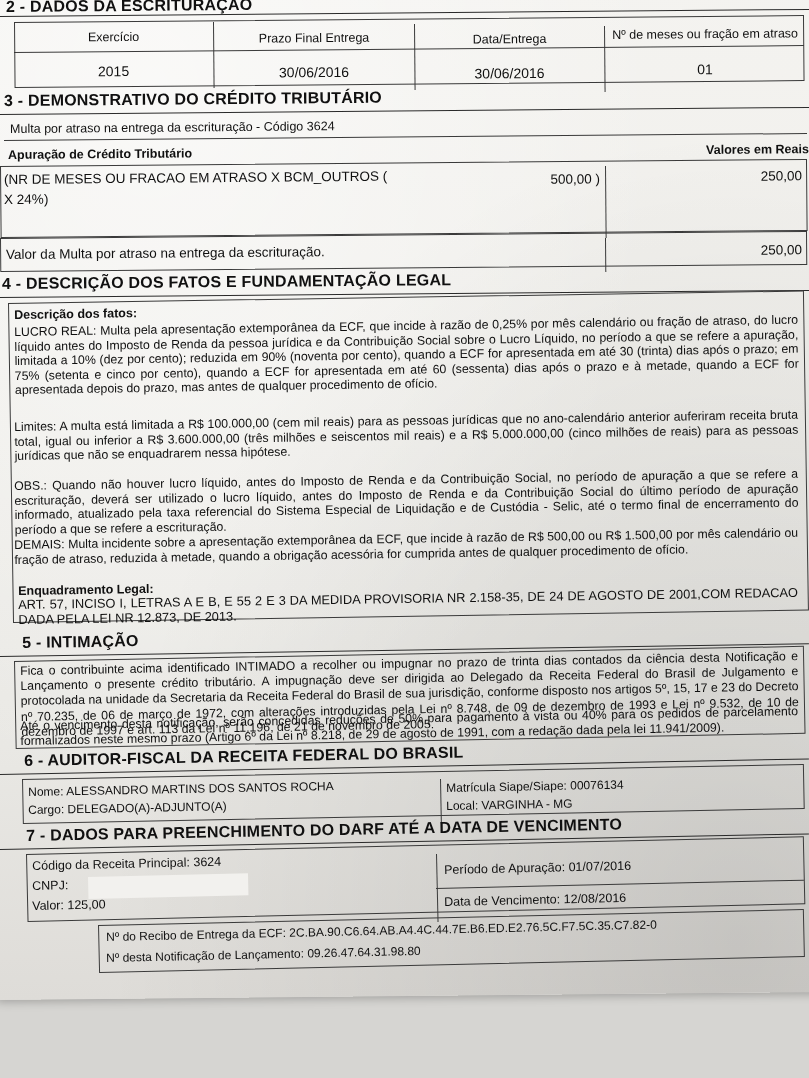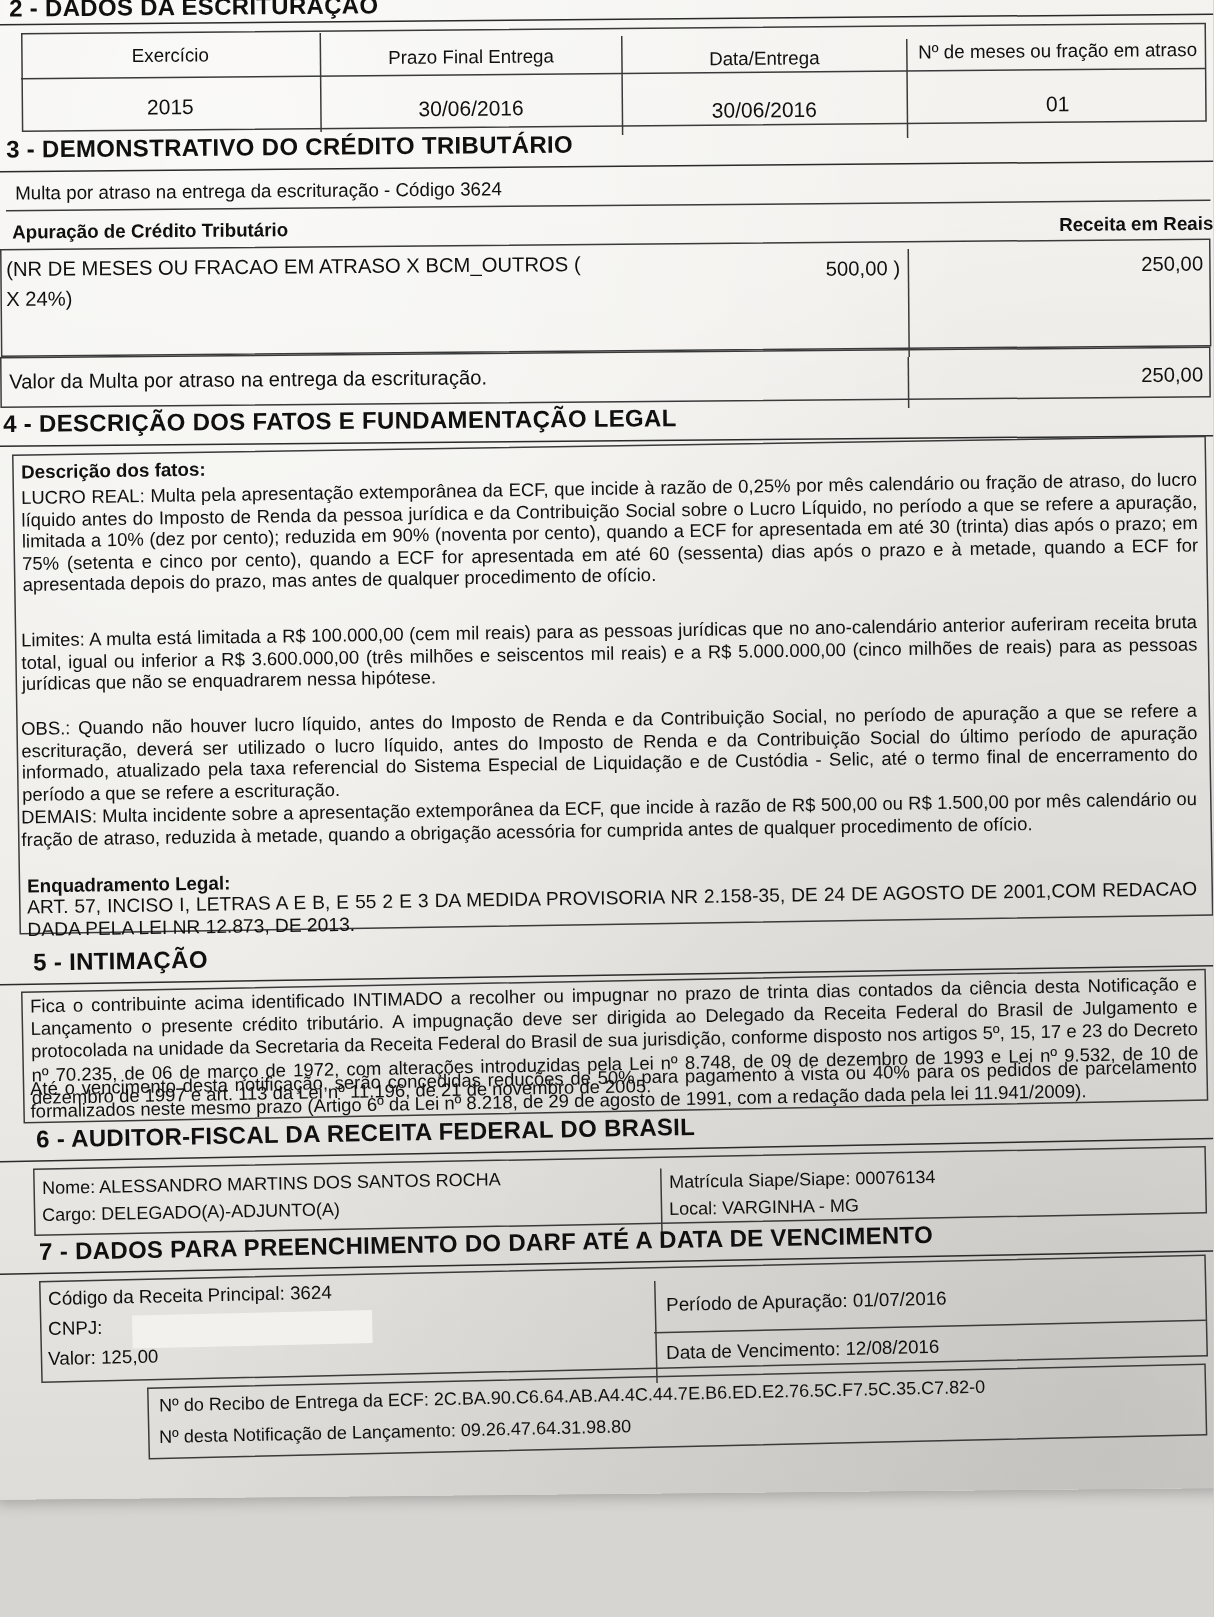--- a/index.html
+++ b/index.html
@@ -146,21 +146,21 @@
     <div class="cell-v tilt1" style="left:415px; top:66px; width:189px;">30/06/2016</div>
     <div class="cell-v tilt1" style="left:606px; top:62px; width:198px;">01</div>
 
     <div class="sec-title tilt1" style="left:4px; top:92px;">3 - DEMONSTRATIVO DO CRÉDITO TRIBUTÁRIO</div>
     <div class="rule tilt1" style="left:0px; top:114px; width:809px;"></div>
 
     <div class="lbl tilt1" style="left:10px; top:122px;">Multa por atraso na entrega da escrituração - Código 3624</div>
     <div class="hline tilt1" style="left:4px; top:140px; width:803px;"></div>
 
     <div class="lbl-b tilt1" style="left:8px; top:148px;">Apuração de Crédito Tributário</div>
-    <div class="lbl-b tilt1" style="left:706px; top:143px;">Receita em Reais</div>
+    <div class="lbl-b tilt1" style="left:706px; top:143px;">Valores em Reais</div>
 
     <div class="box tilt1" style="left:0px; top:166px; width:807px; height:72px;"></div>
     <div class="vline tilt1" style="left:605px; top:166px; height:72px;"></div>
 
     <div class="lbl tilt1" style="left:4px; top:172px; font-size:13.5px;">(NR DE MESES OU FRACAO EM ATRASO X BCM_OUTROS (</div>
     <div class="val-r tilt1" style="left:420px; top:173px; width:180px;">500,00 )</div>
     <div class="lbl tilt1" style="left:4px; top:192px; font-size:13.5px;">X 24%)</div>
     <div class="val-r tilt1" style="left:606px; top:170px; width:196px;">250,00</div>
 
     <div class="box tilt1" style="left:0px; top:238px; width:807px; height:34px;"></div>

